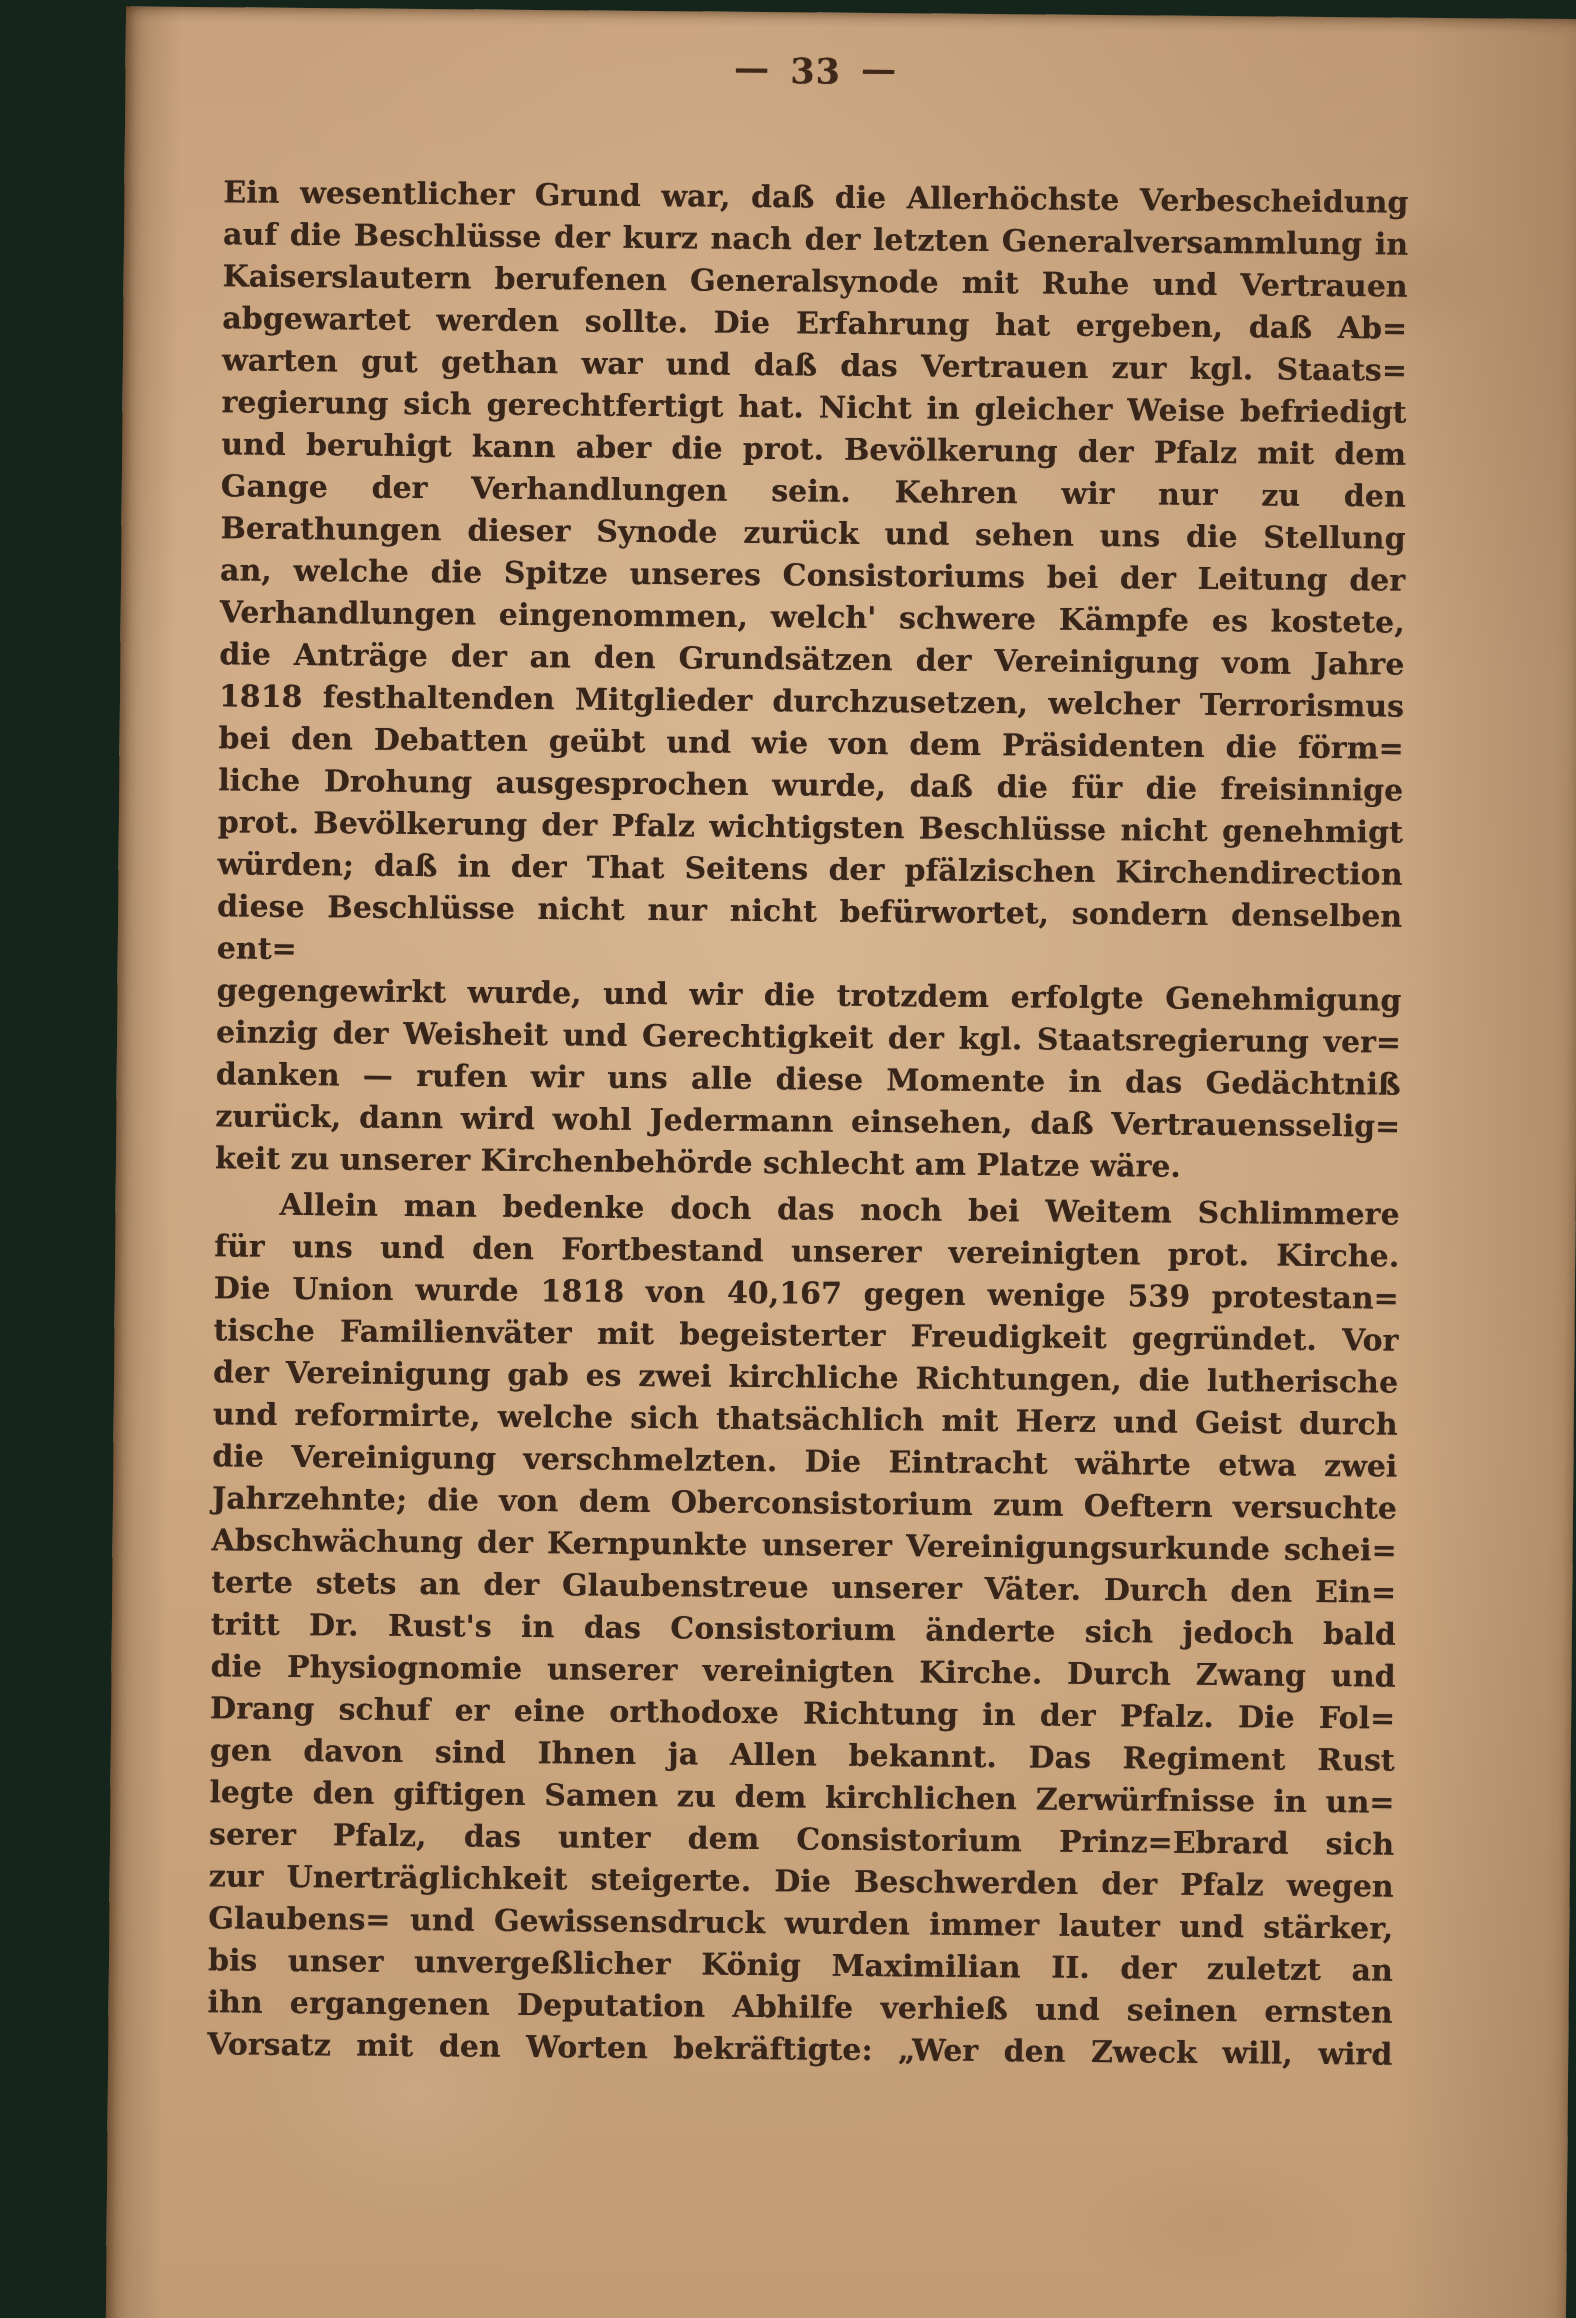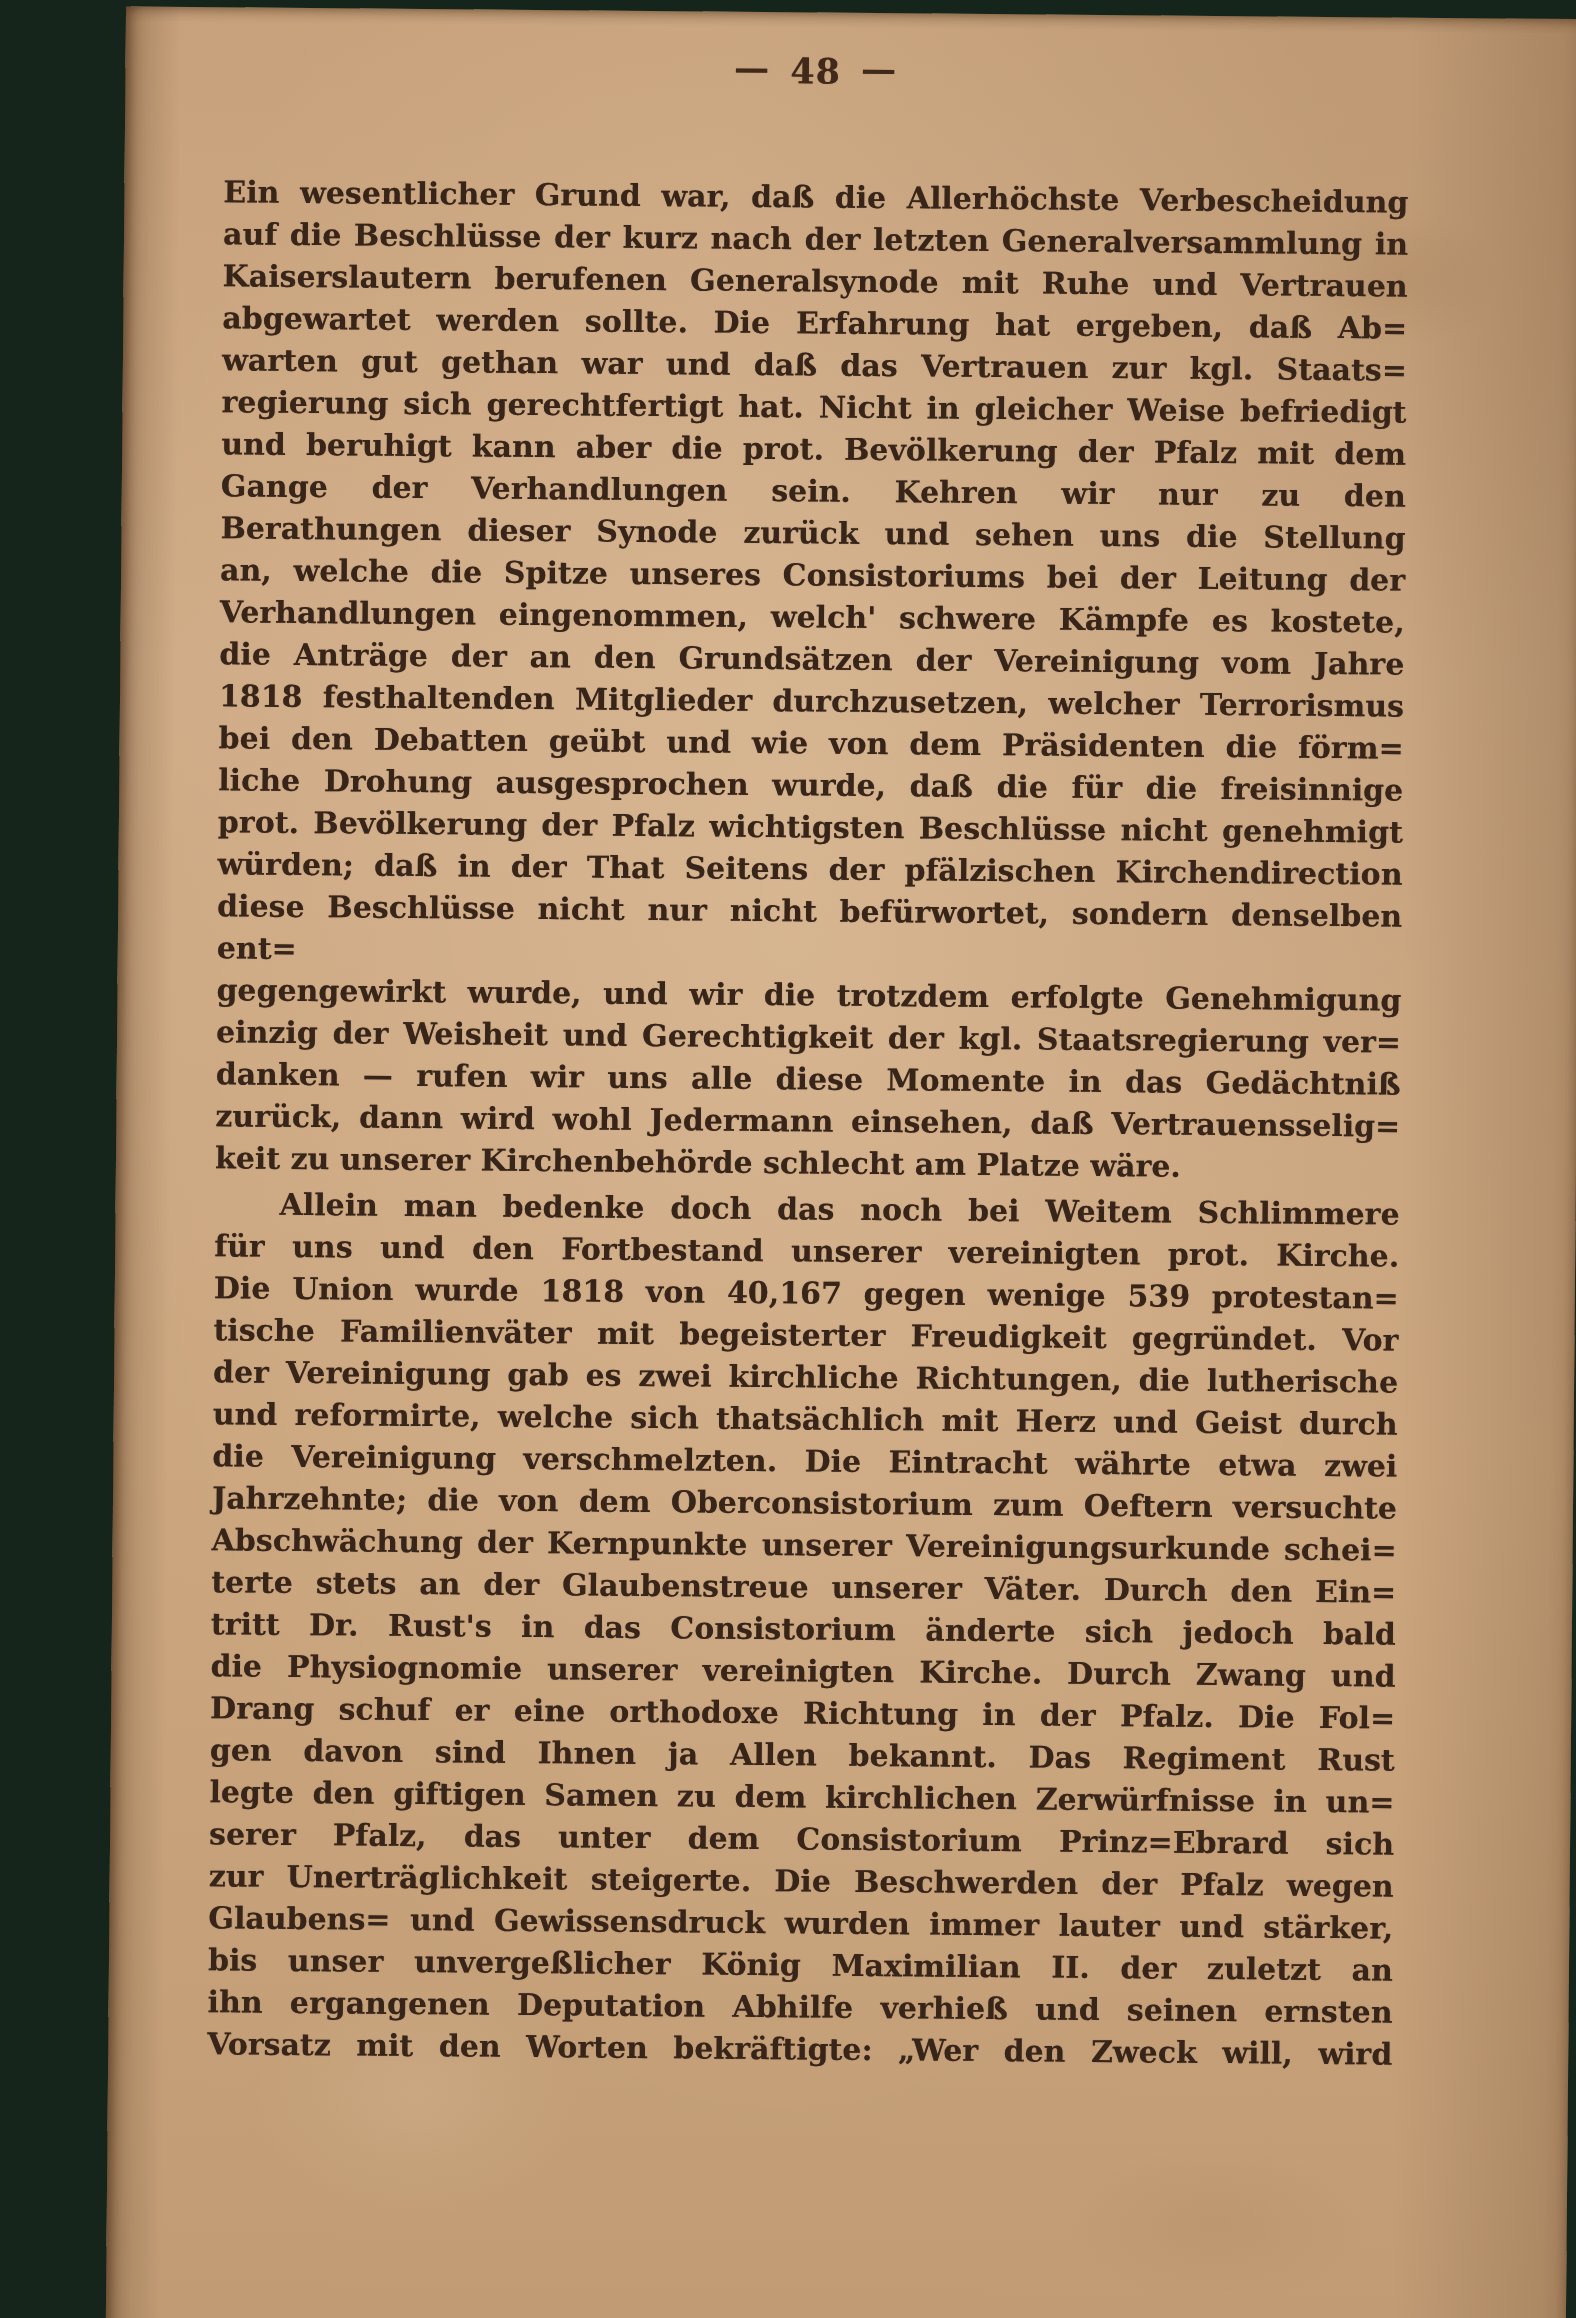--- a/index.html
+++ b/index.html
@@ -119,21 +119,21 @@
 
   <div class="page-edges"></div>
 
   <div class="page">
 
     <div class="stain-a"></div>
     <div class="stain-b"></div>
     <div class="stain-c"></div>
 
     <div class="page-header">
-      <span class="dash">—</span><span>48</span><span class="dash">—</span>
+      <span class="dash">—</span><span>33</span><span class="dash">—</span>
     </div>
 
     <div class="textblock">
       <div class="para no-justify-last">
           <div class="line">Ein wesentlicher Grund war, daß die Allerhöchste Verbescheidung</div>
           <div class="line">auf die Beschlüsse der kurz nach der letzten Generalversammlung in</div>
           <div class="line">Kaiserslautern berufenen Generalsynode mit Ruhe und Vertrauen</div>
           <div class="line">abgewartet werden sollte.  Die Erfahrung hat ergeben, daß Ab=</div>
           <div class="line">warten gut gethan war und daß das Vertrauen zur kgl. Staats=</div>
           <div class="line">regierung sich gerechtfertigt hat.  Nicht in gleicher Weise befriedigt</div>

